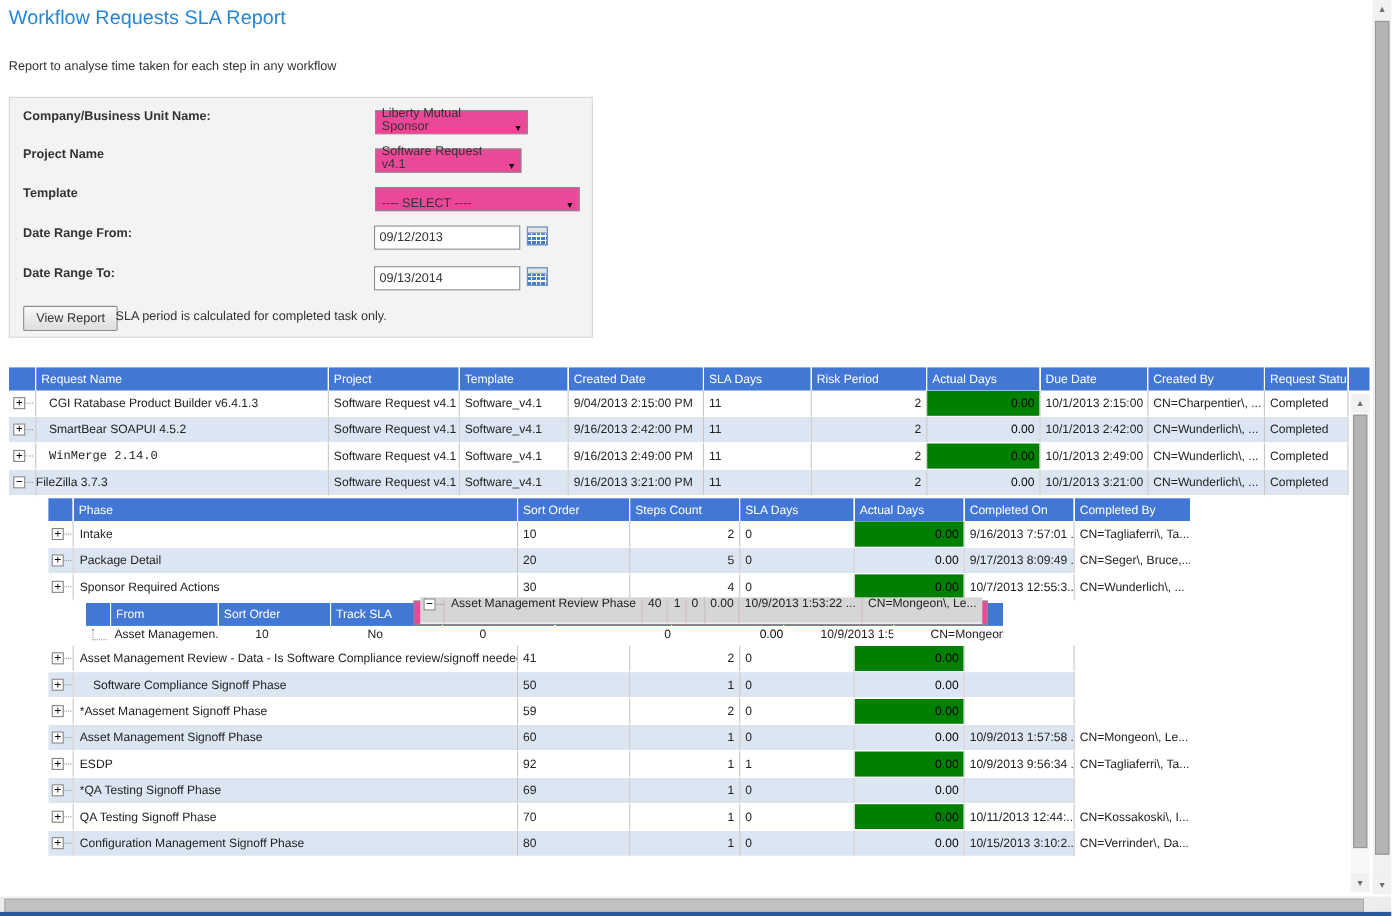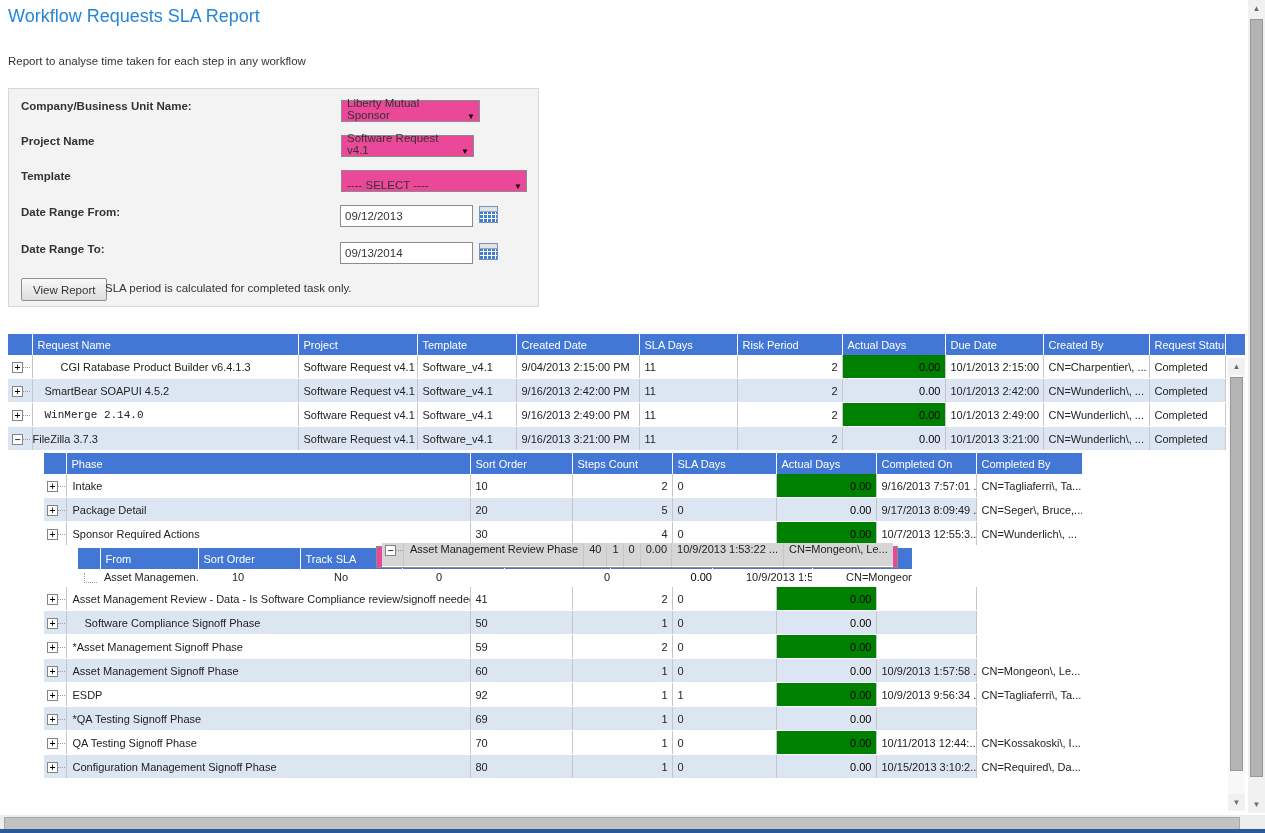--- a/index.html
+++ b/index.html
@@ -133,21 +133,21 @@
       <th>Due Date</th>
       <th>Created By</th>
       <th>Request Status</th>
       <th class="pad"></th>
     </tr>
   </thead>
   <tbody>
 
       <tr>
         <td style="padding:0 0 0 4px;"><span class="exp">+</span><span class="dots"></span></td>
-        <td style="padding-left:28px;">CGI Ratabase Product Builder v6.4.1.3</td>
+        <td style="padding-left:12px;">CGI Ratabase Product Builder v6.4.1.3</td>
         <td>Software Request v4.1</td>
         <td>Software_v4.1</td>
         <td>9/04/2013 2:15:00 PM</td>
         <td>11</td>
         <td class="r">2</td>
         <td class="green">0.00</td>
         <td>10/1/2013 2:15:00 ...</td>
         <td>CN=Charpentier\, ...</td>
         <td>Completed</td>
         <td class="pad"></td>
@@ -393,21 +393,21 @@
       </tr>
 
       <tr class="alt">
         <td style="padding:0 0 0 3px;"><span class="exp">+</span><span class="dots"></span></td>
         <td style="padding-left:6px;">Configuration Management Signoff Phase</td>
         <td>80</td>
         <td class="r">1</td>
         <td>0</td>
         <td class="r green">0.00</td>
         <td>10/15/2013 3:10:2...</td>
-        <td class="pad">CN=Required\, Da...</td>
+        <td class="pad">CN=Verrinder\, Da...</td>
       </tr>
     </tbody>
 </table>
 
 <div id="inner-vsb" class="abs vsb">
   <div class="sb-btn" style="top:0;left:0;">▲</div>
   <div class="sb-thumb" style="top:19px;height:394px;"></div>
   <div class="sb-btn" style="bottom:0;left:0;">▼</div>
 </div>
 

